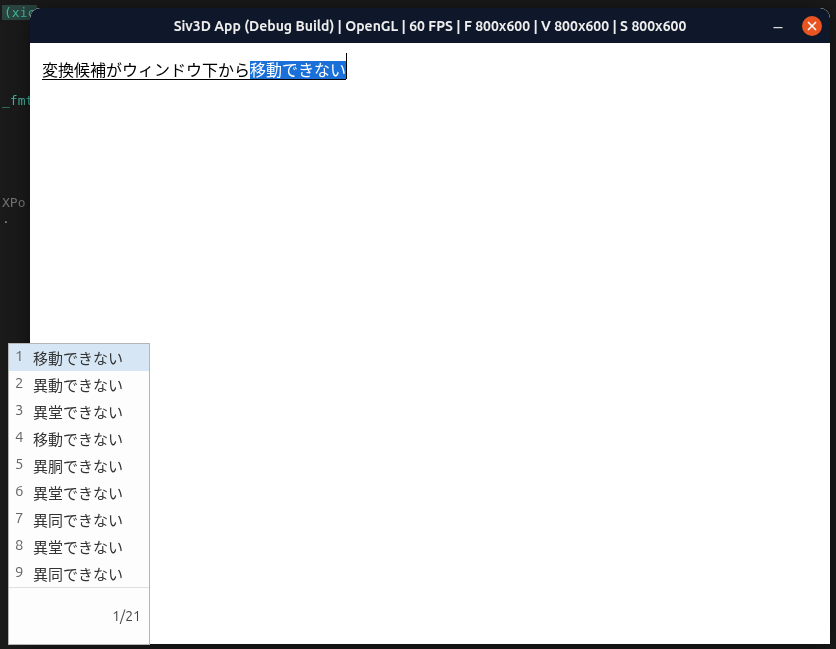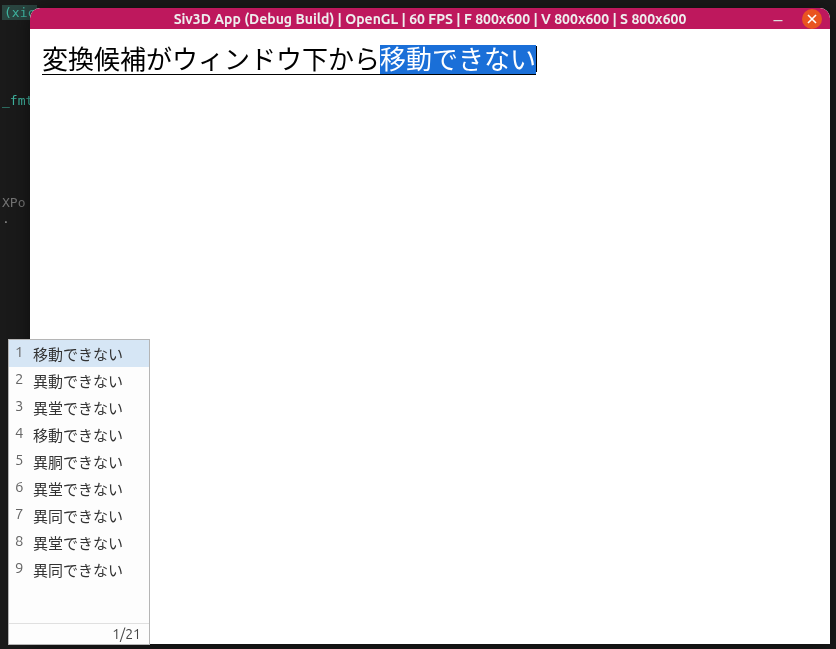--- a/index.html
+++ b/index.html
@@ -57,22 +57,22 @@
       top: 8px;
       left: 30px;
       width: 800px;
       height: 636px;
       background: #fff;
       border-radius: 10px 10px 0 0;
       overflow: hidden;
       box-shadow: 0 2px 20px rgba(0,0,0,0.5);
     }
     .titlebar {
-      height: 21px;
-      background: #be185d;
+      height: 35px;
+      background: #0f172a;
       display: flex;
       align-items: center;
       justify-content: center;
       position: relative;
       border-radius: 10px 10px 0 0;
     }
     .titlebar-title {
       color: #eee;
       font-size: 14px;
       font-weight: bold;
@@ -106,21 +106,21 @@
       width: 10px;
       height: 10px;
     }
     .content {
       padding: 10px 12px;
       background: #fff;
       height: calc(100% - 35px);
       position: relative;
     }
     .ime-text {
-      font-size: 26px;
+      font-size: 16px;
       color: #000;
       display: inline;
     }
     .ime-confirmed {
       border-bottom: 1px solid #000;
     }
     .ime-converting {
       background: #1a6fd8;
       color: #fff;
       border-bottom: 1px solid #000;
@@ -150,25 +150,24 @@
     }
     .candidate-item.selected {
       background: #d6e6f5;
     }
     .candidate-num {
       color: #666;
       width: 12px;
     }
     .candidate-footer {
       text-align: right;
-      padding: 2px 8px;
+      padding: 20px 8px;
       color: #444;
       font-size: 14px;
       border-top: 1px solid #e0e0e0;
-      margin-top: 40px;
     }
   </style>
 </head>
 <body>
 
 <div class="terminal-bg">
   <span class="terminal-fragment-1">(xic</span>
   <span class="terminal-fragment-2">_fmt</span>
   <span class="terminal-fragment-3">XPo</span>
   <span class="terminal-fragment-4">.</span>

